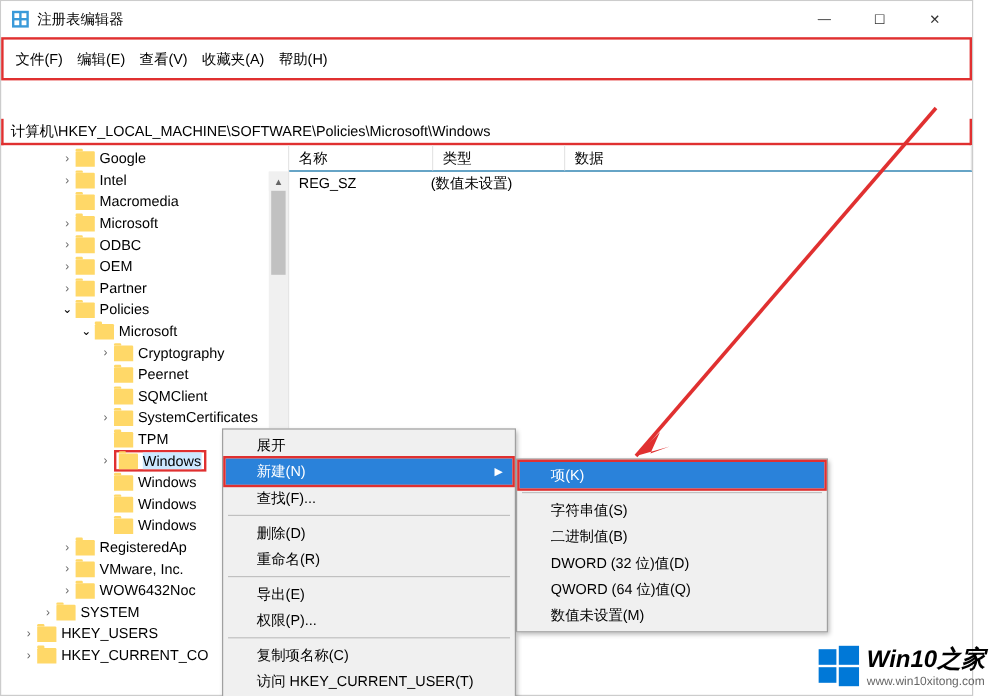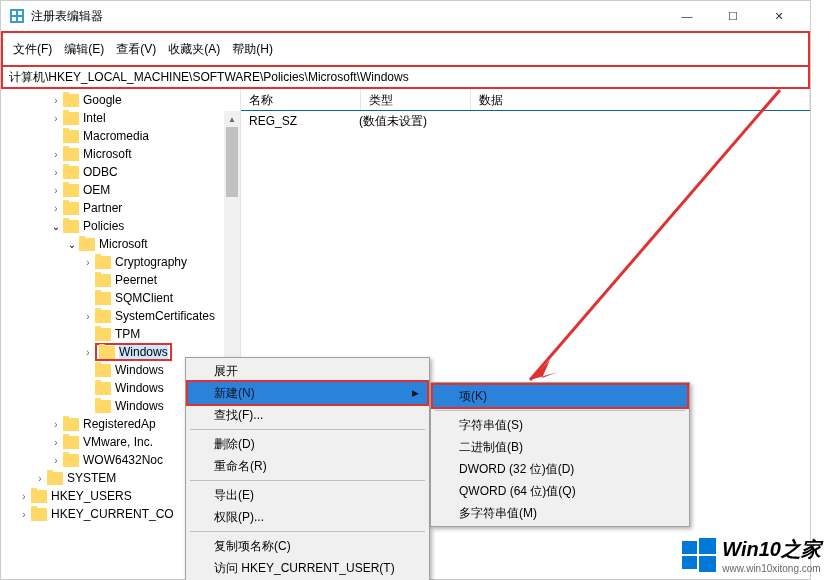--- a/index.html
+++ b/index.html
@@ -5,21 +5,21 @@
 * { margin: 0; padding: 0; box-sizing: border-box; }
 body { font-family: "Microsoft YaHei", "Segoe UI", sans-serif; font-size: 12px; background: #fff; width: 829px; height: 580px; overflow: hidden; position: relative; }
 .window { width: 811px; height: 580px; border: 1px solid #ccc; background: #fff; display: flex; flex-direction: column; justify-content: space-between; }
 .titlebar { height: 30px; display: flex; align-items: center; padding: 0 8px; background: #fff; }
 .titlebar .app-icon { width: 16px; height: 16px; margin-right: 6px; }
 .titlebar .title { flex: 1; font-size: 12px; }
 .win-controls { display: flex; height: 30px; }
 .win-controls div { width: 46px; height: 30px; display: flex; align-items: center; justify-content: center; font-size: 11px; color: #333; }
 .menubar { height: 22px; display: flex; align-items: center; padding: 16px 4px; border: 2px solid #e03030; }
 .menubar .menu-item { padding: 0 6px; cursor: default; }
-.addressbar { height: 22px; display: flex; align-items: center; padding: 0 6px; border: 2px solid #e03030; border-top: none; }
+.addressbar { height: 22px; display: flex; align-items: center; padding: 0 6px; border: 2px solid #e03030; border-top: none; margin-top: 32px; }
 .addressbar span { font-size: 12px; }
 .content { flex: 1; display: flex; position: relative; }
 .tree-pane { width: 240px; border-right: 1px solid #e5e5e5; overflow: hidden; position: relative; }
 .tree { padding: 2px 0; }
 .tree-item { display: flex; align-items: center; height: 18px; padding-left: 0; white-space: nowrap; }
 .arrow { width: 14px; text-align: center; color: #666; font-size: 10px; }
 .arrow.open { color: #000; }
 .folder-icon { width: 16px; height: 13px; background: #ffd868; border-radius: 1px 1px 0 0; margin-right: 4px; position: relative; }
 .folder-icon:before { content: ""; position: absolute; top: -2px; left: 0; width: 6px; height: 2px; background: #ffd868; border-radius: 1px 1px 0 0; }
 .tree-item .label { font-size: 12px; }
@@ -30,21 +30,21 @@
 .list-header { display: flex; height: 22px; border-bottom: 1px solid #0369a1; }
 .list-header .col { padding: 3px 8px; border-right: 1px solid #e5e5e5; font-size: 12px; }
 .list-row { display: flex; align-items: center; height: 20px; }
 .list-row .cell { padding: 0 8px; font-size: 12px; }
 .val-icon { width: 16px; height: 16px; margin-right: 4px; display: inline-flex; align-items: center; justify-content: center; background: #fff; border: 1px solid #c0392b; border-radius: 2px; color: #c0392b; font-size: 8px; font-weight: bold; }
 .scrollbar { position: absolute; right: 0; top: 22px; bottom: 0; width: 16px; background: #f0f0f0; }
 .scrollbar .sb-btn { height: 16px; background: #f0f0f0; display: flex; align-items: center; justify-content: center; font-size: 8px; color: #666; }
 .scrollbar .thumb { position: absolute; top: 16px; left: 2px; right: 2px; height: 70px; background: #c1c1c1; }
 .context-menu { position: absolute; background: #f0f0f0; border: 1px solid #a0a0a0; box-shadow: 2px 2px 4px rgba(0,0,0,0.3); padding: 2px; z-index: 10; }
 .cm-item { height: 22px; display: flex; align-items: center; padding: 0 30px 0 26px; font-size: 12px; position: relative; }
-.cm-item.hl { background: #2a82da; color: #0f172a; }
+.cm-item.hl { background: #2a82da; color: #ffffff; }
 .cm-item.hl.boxed { outline: 2px solid #e03030; }
 .cm-sep { height: 1px; background: #c0c0c0; margin: 3px 2px; }
 .cm-arrow { position: absolute; right: 8px; font-size: 9px; }
 #ctx-main { left: 185px; top: 357px; width: 245px; }
 #ctx-sub { left: 430px; top: 382px; width: 260px; }
 .red-arrow { position: absolute; z-index: 20; pointer-events: none; }
 .watermark { position: absolute; right: 8px; bottom: 6px; display: flex; align-items: center; gap: 6px; }
 .watermark .logo { width: 34px; height: 34px; }
 .watermark .txt { display: flex; flex-direction: column; }
 .watermark .txt .big { font-size: 20px; font-style: italic; font-weight: bold; }
@@ -295,21 +295,21 @@
     <div class="cm-item">复制项名称(C)</div>
     <div class="cm-item">访问 HKEY_CURRENT_USER(T)</div>
   </div>
 <div class="context-menu" id="ctx-sub">
     <div class="cm-item hl boxed" style="outline-offset: 0px; outline: rgb(224, 48, 48) solid 2px;">项(K)</div>
     <div class="cm-sep"></div>
     <div class="cm-item">字符串值(S)</div>
     <div class="cm-item">二进制值(B)</div>
     <div class="cm-item">DWORD (32 位)值(D)</div>
     <div class="cm-item">QWORD (64 位)值(Q)</div>
-    <div class="cm-item">多字符串值(M)</div>
+    <div class="cm-item">数值未设置(M)</div>
   </div>
 
 <svg class="red-arrow" style="left:500px;top:80px;width:290px;height:320px">
   <line x1="280" y1="10" x2="30" y2="300" stroke="#e03030" stroke-width="3"></line>
   <polygon points="30,300 50,280 42,298 58,292" fill="#e03030"></polygon>
 </svg>
 
 <div class="watermark">
   <svg class="logo" viewBox="0 0 34 34">
     <rect x="0" y="3" width="15" height="13" fill="#0078d7"></rect>

